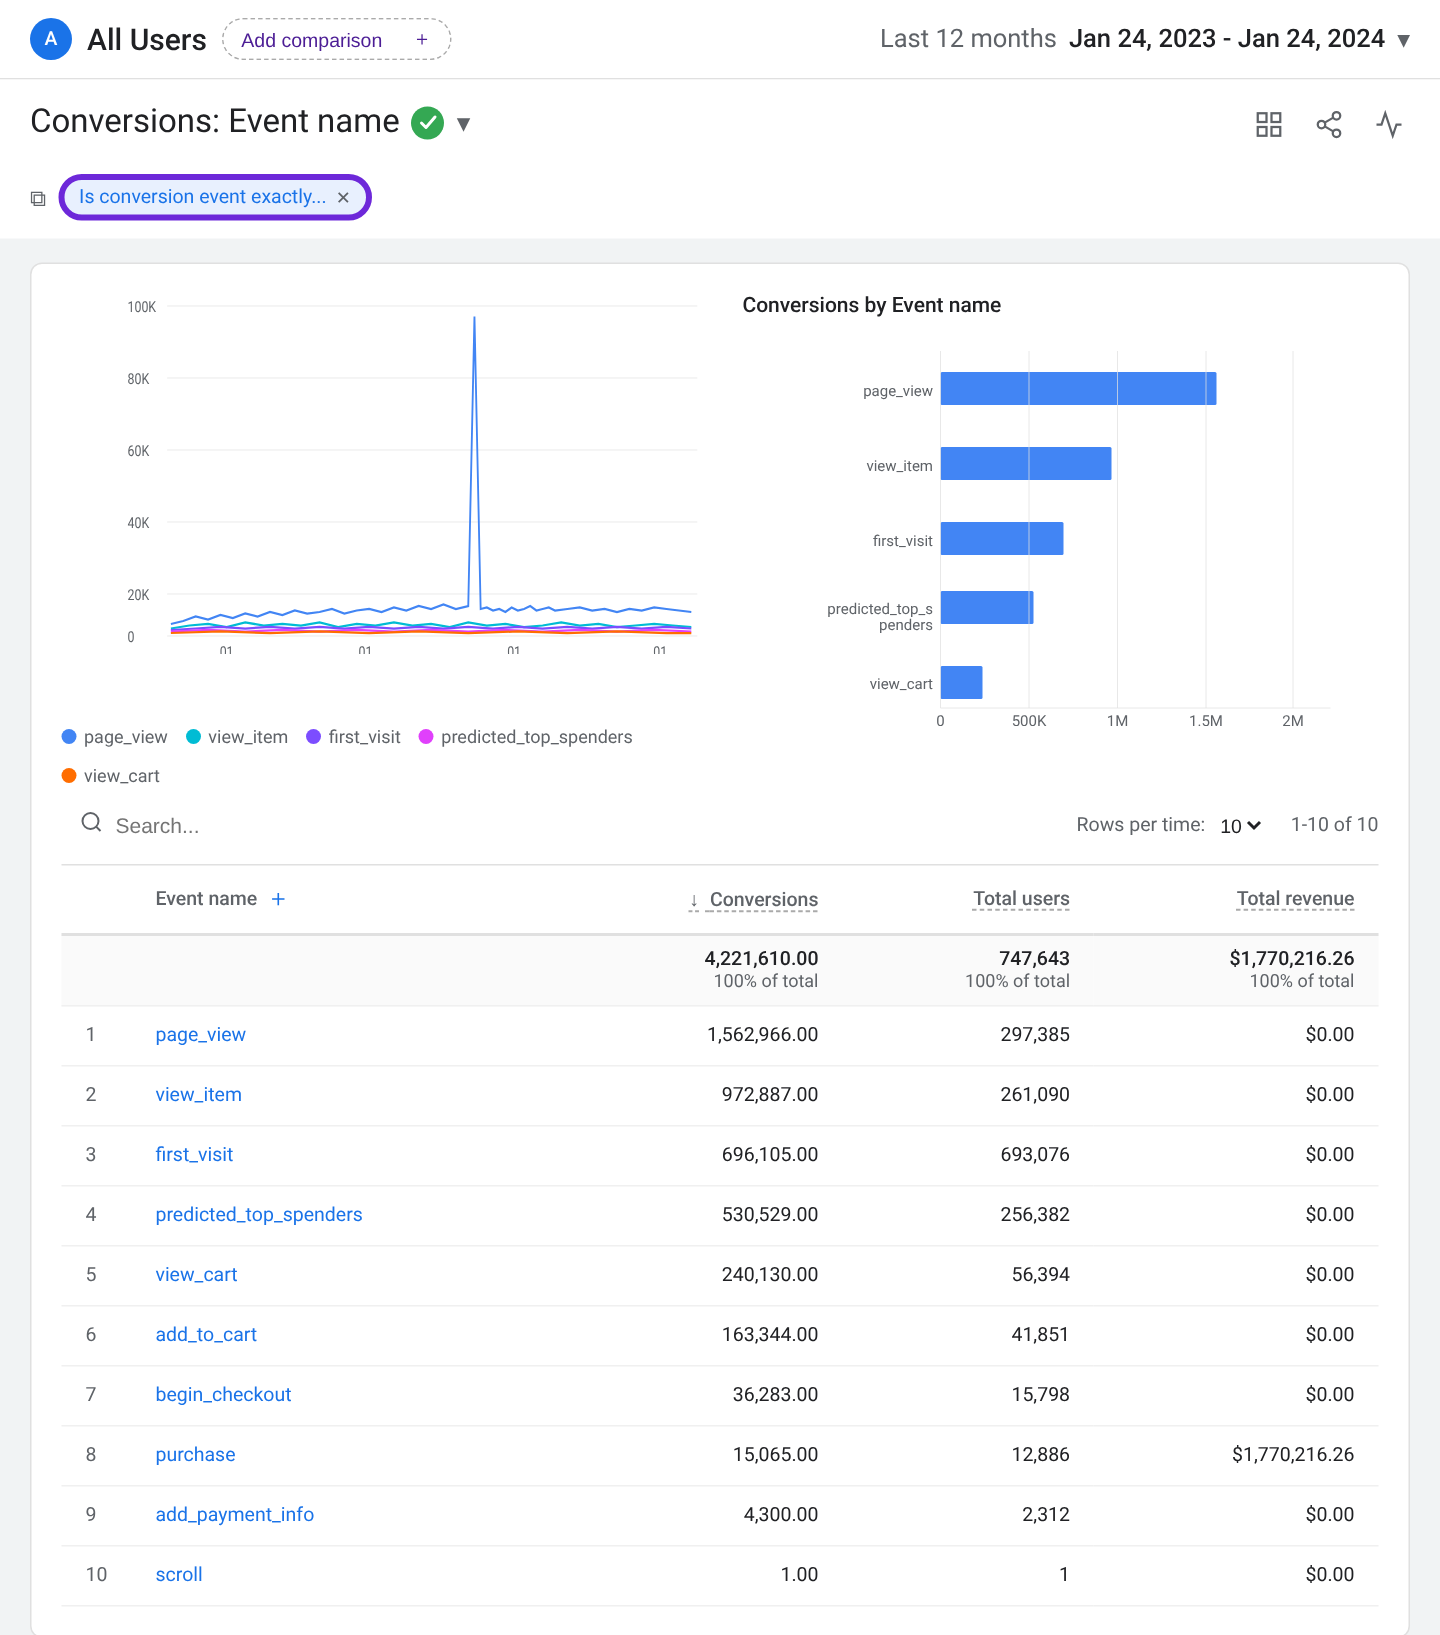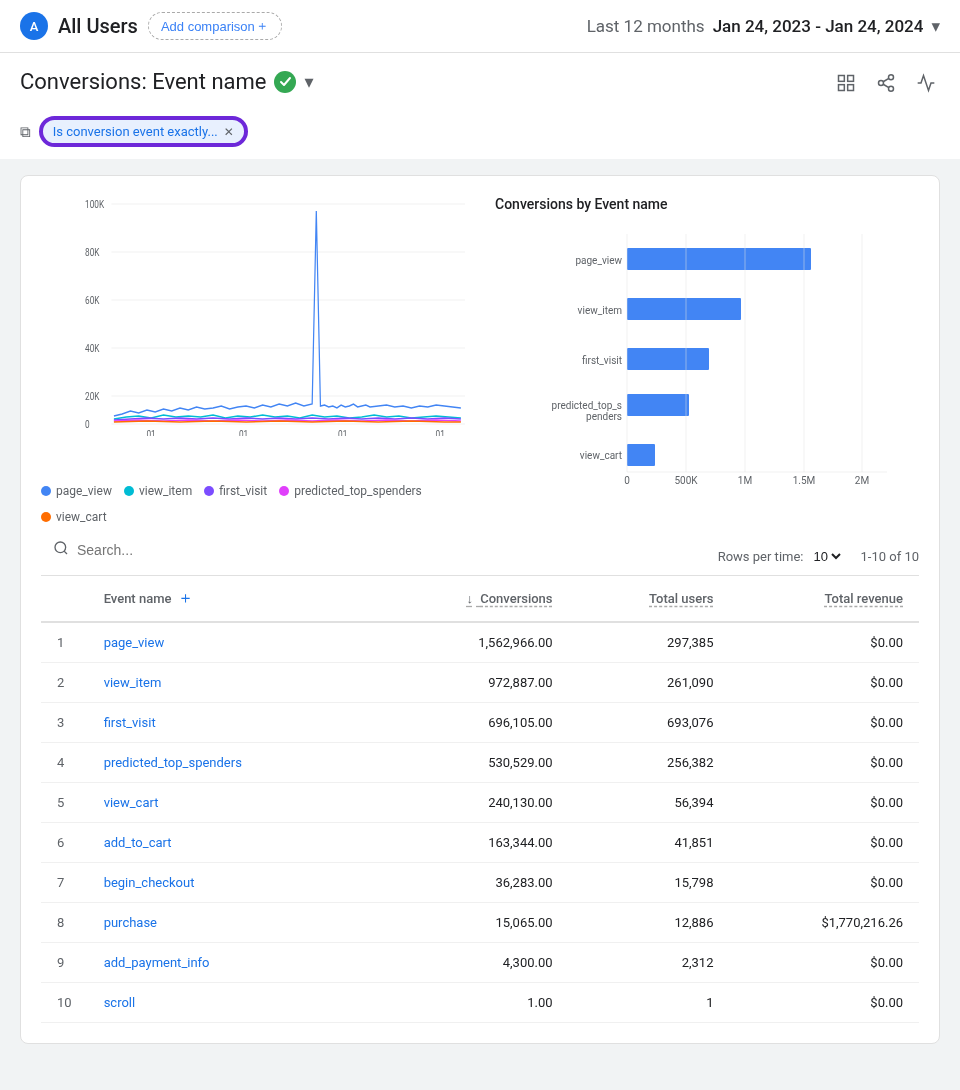--- a/index.html
+++ b/index.html
@@ -2,21 +2,21 @@
 <html><head>
   <meta charset="utf-8">
   <style>
     * { box-sizing: border-box; margin: 0; padding: 0; }
     body { font-family: 'Google Sans', Roboto, Arial, sans-serif; background: #f1f3f4; font-size: 13px; color: #202124; width: 960px; }
     
     .top-bar { display: flex; align-items: center; justify-content: space-between; padding: 12px 20px; background: #fff; border-bottom: 1px solid #e0e0e0; }
     .top-bar-left { display: flex; align-items: center; gap: 10px; }
     .avatar { width: 28px; height: 28px; border-radius: 50%; background: #1a73e8; color: #fff; display: flex; align-items: center; justify-content: center; font-size: 13px; font-weight: 500; }
     .all-users-label { font-size: 20px; font-weight: 500; color: #202124; }
-    .add-comparison-btn { border: 1.5px dashed #aaa; border-radius: 20px; padding: 4px 12px; font-size: 13px; color: #3b82f6; background: transparent; cursor: pointer; display: flex; align-items: center; gap: 1px; }
+    .add-comparison-btn { border: 1.5px dashed #aaa; border-radius: 20px; padding: 4px 12px; font-size: 13px; color: #4c1d95; background: transparent; cursor: pointer; display: flex; align-items: center; gap: 20px; }
     .top-bar-right { display: flex; align-items: center; gap: 8px; font-size: 17px; color: #5f6368; }
     .date-range-period { color: #5f6368; }
     .date-range-value { color: #202124; font-weight: 500; }
     .dropdown-arrow { color: #5f6368; }
 
     .page-header { padding: 16px 20px 8px 20px; background: #fff; }
     .page-title { font-size: 22px; font-weight: 400; color: #202124; display: flex; align-items: center; gap: 8px; }
     .title-check { width: 22px; height: 22px; border-radius: 50%; background: #34a853; display: flex; align-items: center; justify-content: center; }
     .filter-bar { padding: 8px 20px 12px 20px; background: #fff; display: flex; align-items: center; gap: 8px; }
     .filter-icon { color: #5f6368; font-size: 15px; }
@@ -32,21 +32,21 @@
 
     
     .line-chart-container { position: relative; height: 280px; margin-left: 44px; }
     .line-chart-svg { width: 100%; height: 240px; }
     .chart-legend { display: flex; flex-wrap: wrap; gap: 12px; margin-top: 8px; }
     .legend-item { display: flex; align-items: center; gap: 5px; font-size: 12px; color: #5f6368; }
     .legend-dot { width: 10px; height: 10px; border-radius: 50%; }
     .bar-chart-svg { width: 100%; height: 260px; }
 
     
-    .table-toolbar { display: flex; align-items: flex-end; justify-content: space-between; padding: 10px 0; border-bottom: 1px solid #e0e0e0; margin-bottom: 0; }
+    .table-toolbar { display: flex; align-items: center; justify-content: space-between; padding: 10px 0; border-bottom: 1px solid #e0e0e0; margin-bottom: 0; }
     .search-box { display: flex; align-items: center; gap: 8px; padding: 6px 12px; border: none; background: transparent; }
     .search-icon { color: #5f6368; }
     .search-input { border: none; outline: none; font-size: 14px; color: #202124; width: 200px; background: transparent; }
     .table-controls { display: flex; align-items: center; gap: 16px; font-size: 13px; color: #5f6368; }
     .rows-per-page { display: flex; align-items: center; gap: 6px; }
     .rows-select { border: none; background: transparent; font-size: 13px; color: #202124; cursor: pointer; }
 
     table { width: 100%; border-collapse: collapse; }
     thead th { padding: 12px 16px; text-align: right; font-size: 13px; font-weight: 500; color: #5f6368; border-bottom: 2px solid #e0e0e0; }
     thead th:first-child { text-align: left; }
@@ -271,20 +271,36 @@
           </th>
           <th class="sortable">
             <span class="sort-arrow">↓</span>
             <span>Conversions</span>
           </th>
           <th class="sortable">Total users</th>
           <th class="sortable">Total revenue</th>
         </tr>
       </thead>
       <tbody>
+        <tr class="totals-row">
+          <td></td>
+          <td></td>
+          <td>
+            <span class="totals-amount">4,221,610.00</span>
+            <span class="totals-pct">100% of total</span>
+          </td>
+          <td>
+            <span class="totals-amount">747,643</span>
+            <span class="totals-pct">100% of total</span>
+          </td>
+          <td>
+            <span class="totals-amount">$1,770,216.26</span>
+            <span class="totals-pct">100% of total</span>
+          </td>
+        </tr>
 
       <tr>
     <td>1</td>
     <td><a href="#">page_view</a></td>
     <td>1,562,966.00</td>
     <td>297,385</td>
     <td>$0.00</td>
   </tr>
           <tr>
     <td>2</td>

